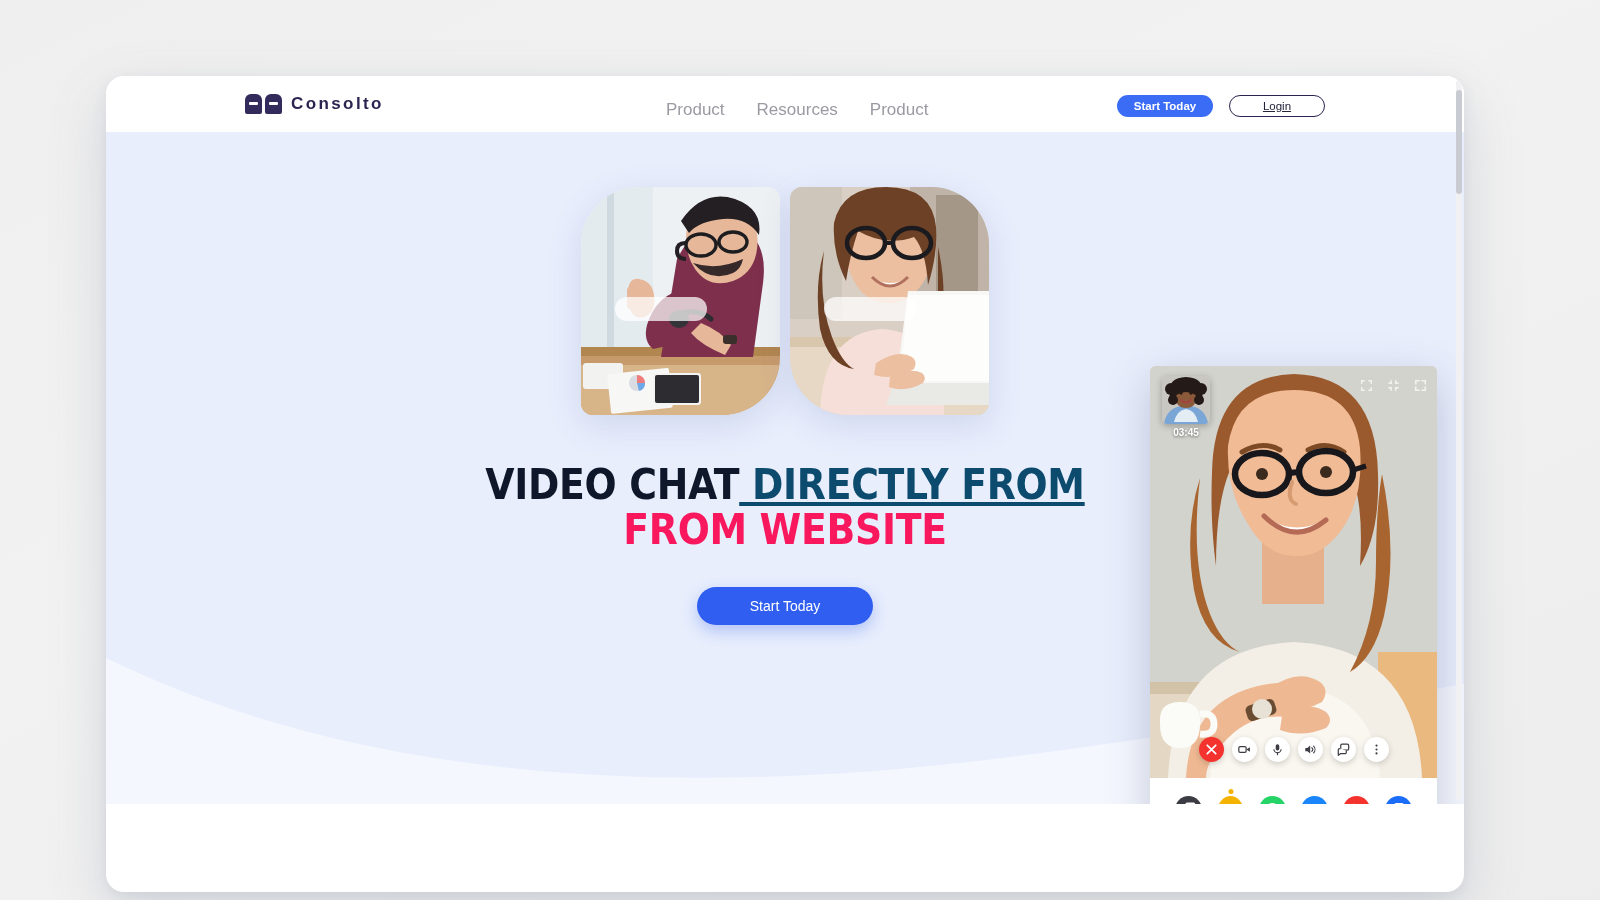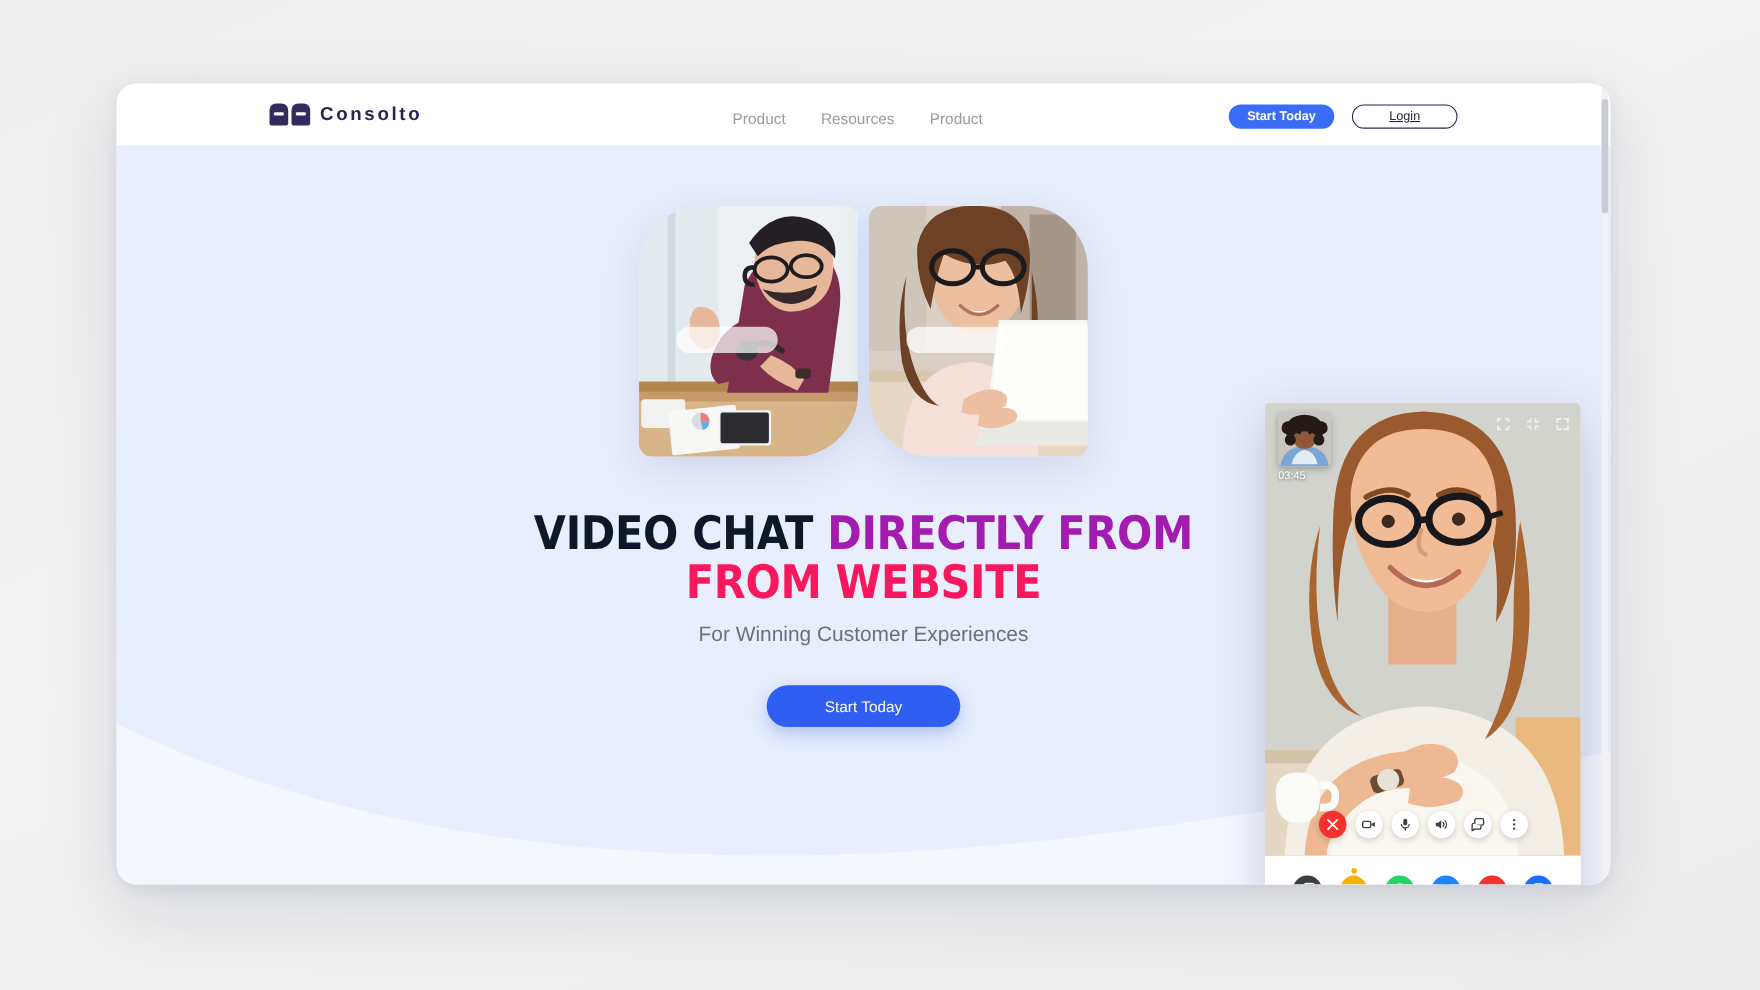--- a/index.html
+++ b/index.html
@@ -19,21 +19,21 @@
     height: 900px;
     background: linear-gradient(155deg, #efefef 0%, #f2f2f2 40%, #ededed 100%);
   }
 
   
   #browser-window {
     position: absolute;
     left: 106px;
     top: 76px;
     width: 1358px;
-    height: 728px;
+    height: 816px;
     background: #ffffff;
     border-radius: 18px;
     box-shadow: 0 22px 60px rgba(90,100,130,0.18),
                 0 4px 14px rgba(90,100,130,0.10);
     overflow: hidden;
   }
 
   
   #site-header {
     position: relative;
@@ -74,21 +74,21 @@
   }
 
   #main-nav {
     position: absolute;
     left: 560px;
     top: 24px;
     display: flex;
     gap: 32px;
   }
   #main-nav a {
-    font-size: 14px;
+    font-size: 17px;
     color: #9a9aa3;
     text-decoration: none;
   }
 
   #header-actions {
     position: absolute;
     right: 139px;
     top: 19px;
     display: flex;
     align-items: center;
@@ -167,21 +167,21 @@
     text-align: center;
   }
   .headline {
     font-family: "Liberation Sans Narrow", "DejaVu Sans Condensed", "Liberation Sans", sans-serif;
     font-size: 42px;
     font-weight: bold;
     line-height: 1.08;
     letter-spacing: -0.3px;
   }
   .hl-blue { color: #0f172a; text-align: right; }
-  .hl-dark { color: #a21caf; }
+  .hl-dark { color: #0c4a6e; text-decoration: underline; }
   .hl-pink { color: #f9185e; }
   .subhead {
     margin-top: 14px;
     font-size: 19px;
     color: #6e7079;
   }
   #btn-start-hero {
     margin-top: 34px;
     width: 176px; height: 38px;
     background: #2f5ef0;
@@ -224,23 +224,23 @@
     left: 12px; top: 10px;
     width: 48px; height: 48px;
     border-radius: 5px;
     overflow: hidden;
     box-shadow: 0 2px 7px rgba(0,0,0,0.28);
   }
   #call-timer {
     position: absolute;
     left: 12px; top: 61px;
     width: 48px;
-    text-align: left;
+    text-align: center;
     font-size: 10px;
-    font-weight: normal;
+    font-weight: bold;
     color: #ffffff;
     text-shadow: 0 1px 3px rgba(0,0,0,0.55);
   }
 
   #stage-tools {
     position: absolute;
     right: 10px; top: 13px;
     display: flex;
     gap: 14px;
     opacity: 0.72;
@@ -431,21 +431,20 @@
           <div class="photo-pill"></div>
         </div>
 
       </div>
 
       <div id="hero-copy">
         <div class="headline">
           <span class="hl-blue">VIDEO CHAT</span><span class="hl-dark"> DIRECTLY FROM</span>
         </div>
         <div class="headline hl-pink">FROM WEBSITE</div>
-        <div class="subhead">For Winning Customer Experiences</div>
         <button id="btn-start-hero">Start Today</button>
       </div>
 
       <div id="video-widget">
 
         <div id="video-stage">
 
           <svg class="stage-bg" viewBox="0 0 287 412" preserveAspectRatio="xMidYMid slice">
             <rect x="0" y="0" width="287" height="412" fill="#d3d3ce"></rect>
             <rect x="0" y="316" width="287" height="96" fill="#e4d8c4"></rect>

